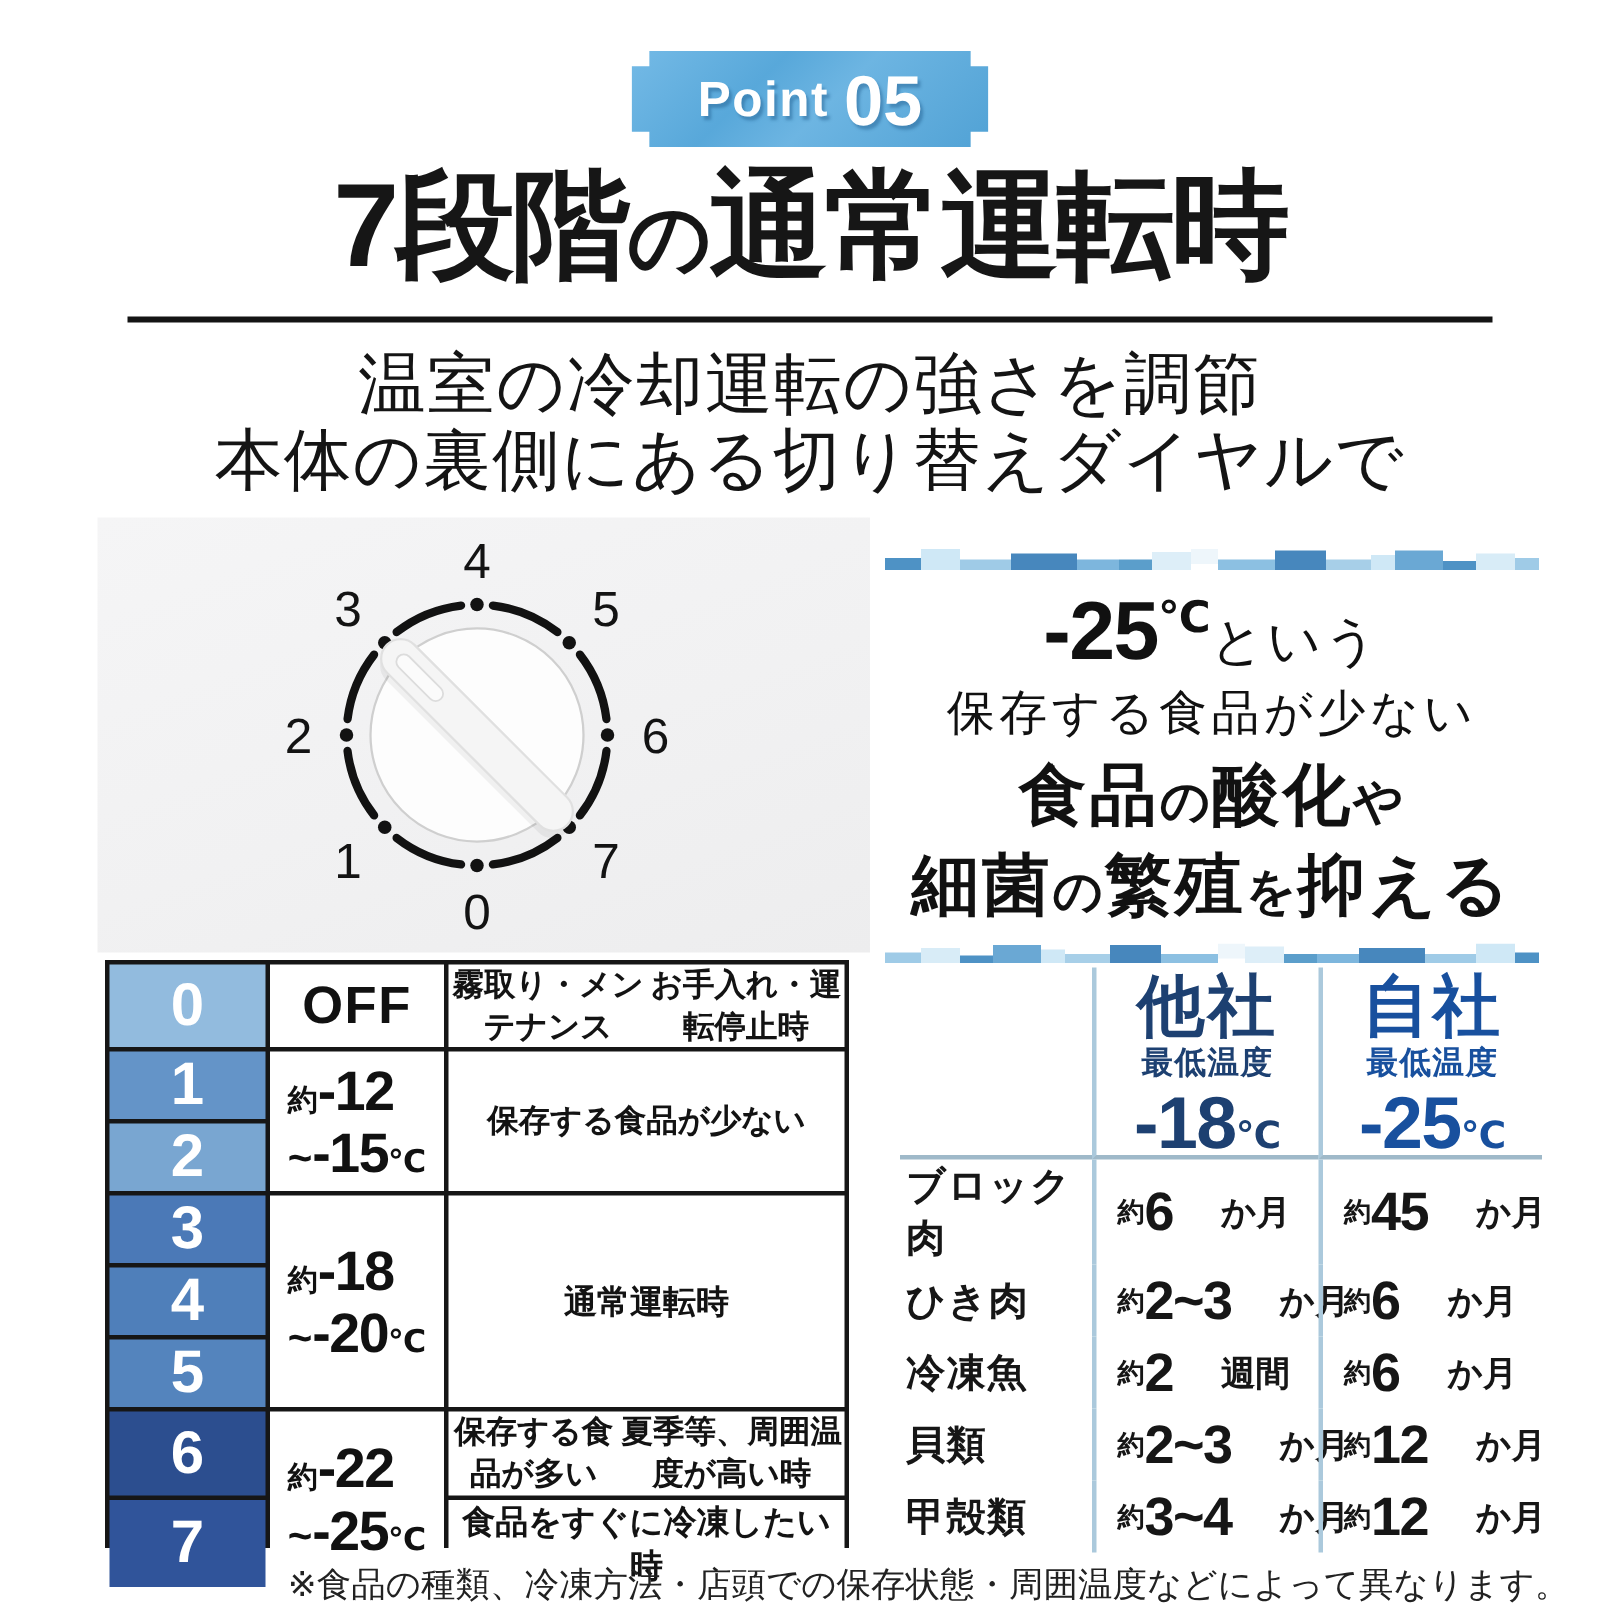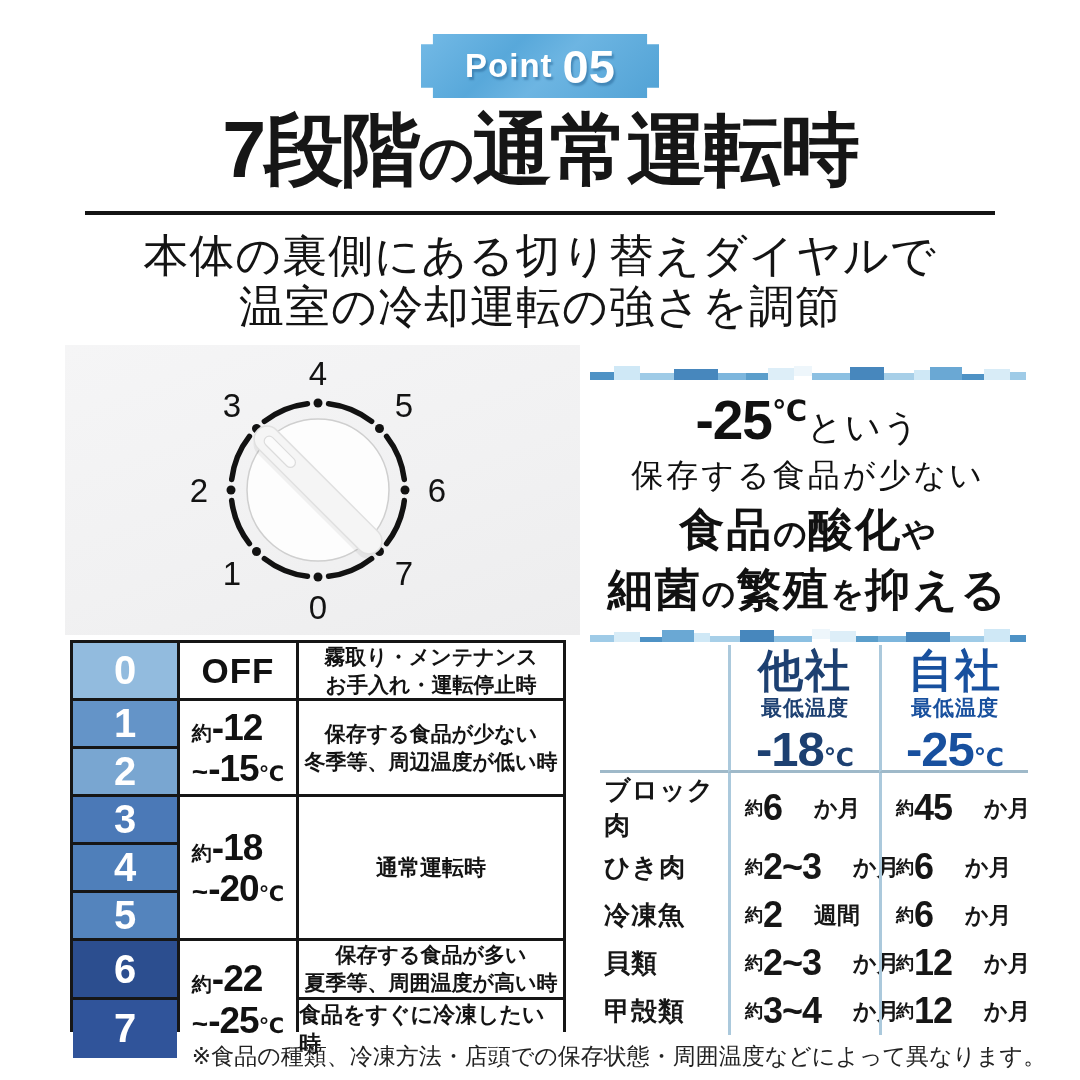--- a/index.html
+++ b/index.html
@@ -72,21 +72,21 @@
     display:grid; grid-template-columns:104px 116px 1fr; grid-template-rows:repeat(8,1fr); gap:3px;
   }
   .cell { background:#fff; display:flex; align-items:center; justify-content:center; }
   .level-cell { color:#fff; font-size:40px; font-weight:700; }
   .off-text { font-size:35px; font-weight:800; letter-spacing:1px; }
   .temp-lines { text-align:left; line-height:1.12; }
   .t-prefix { font-size:20px; font-weight:700; }
   .t-val { font-size:37px; font-weight:800; letter-spacing:-1px; }
   .t-tilde { font-size:28px; font-weight:700; }
   .t-unit { font-size:21px; font-weight:700; }
-  .desc-cell { flex-direction:column; font-size:21px; font-weight:700; line-height:1.32; color:#131313; }
+  .desc-cell { flex-direction:row; text-align:center; font-size:21px; font-weight:700; line-height:1.32; color:#131313; }
 
   
   .cmp-table {
     position:absolute; left:600px; top:645px; width:428px; height:390px;
     display:grid; grid-template-columns:128px 151px 149px; grid-template-rows:128px repeat(5,1fr);
   }
   .cmp-cell { display:flex; align-items:center; }
   .vline { border-left:3px solid #abc9dc; }
   .cmp-h { border-bottom:3px solid #9fb9c9; flex-direction:column; justify-content:flex-start; padding-top:2px; }
   .cmp-title { font-size:45px; font-weight:800; letter-spacing:2px; line-height:1.05; }
@@ -113,22 +113,22 @@
   <span class="pt">Point</span>
   <span class="num">05</span>
 </div>
 
 <div class="title">
   <span>7段階</span><span class="small">の</span><span>通常運転時</span>
 </div>
 <div class="rule"></div>
 
 <div class="subtitle">
+  <div>温室の冷却運転の強さを調節</div>
   <div>本体の裏側にある切り替えダイヤルで</div>
-  <div>温室の冷却運転の強さを調節</div>
 </div>
 
 <div class="dial-panel">
   <svg class="dial-svg" width="300" height="290" viewBox="0 0 300 290">
 
     <g stroke="#121212" stroke-width="5.5" fill="none" stroke-linecap="round">
       <path d="M 236.3 155.6 A 87 87 0 0 1 218.6 198.6"></path>
       <path d="M 203.6 213.6 A 87 87 0 0 1 160.6 231.3"></path>
       <path d="M 139.4 231.3 A 87 87 0 0 1 96.4 213.6"></path>
       <path d="M 81.4 198.6 A 87 87 0 0 1 63.7 155.6"></path>
@@ -247,21 +247,20 @@
       <div><span class="t-tilde">~</span><span class="t-val">-25</span><span class="t-unit">℃</span></div>
     </div>
   </div>
 
   <div class="cell desc-cell" style="grid-column:3;grid-row:1">
     <div>霧取り・メンテナンス</div>
     <div>お手入れ・運転停止時</div>
   </div>
   <div class="cell desc-cell" style="grid-column:3;grid-row:2/span 2">
     <div>保存する食品が少ない</div>
-    <div>冬季等、周辺温度が低い時</div>
   </div>
   <div class="cell desc-cell" style="grid-column:3;grid-row:4/span 3;font-size:22px">
     <div>通常運転時</div>
   </div>
   <div class="cell desc-cell" style="grid-column:3;grid-row:7">
     <div>保存する食品が多い</div>
     <div>夏季等、周囲温度が高い時</div>
   </div>
   <div class="cell desc-cell" style="grid-column:3;grid-row:8;font-size:22px">
     <div>食品をすぐに冷凍したい時</div>

